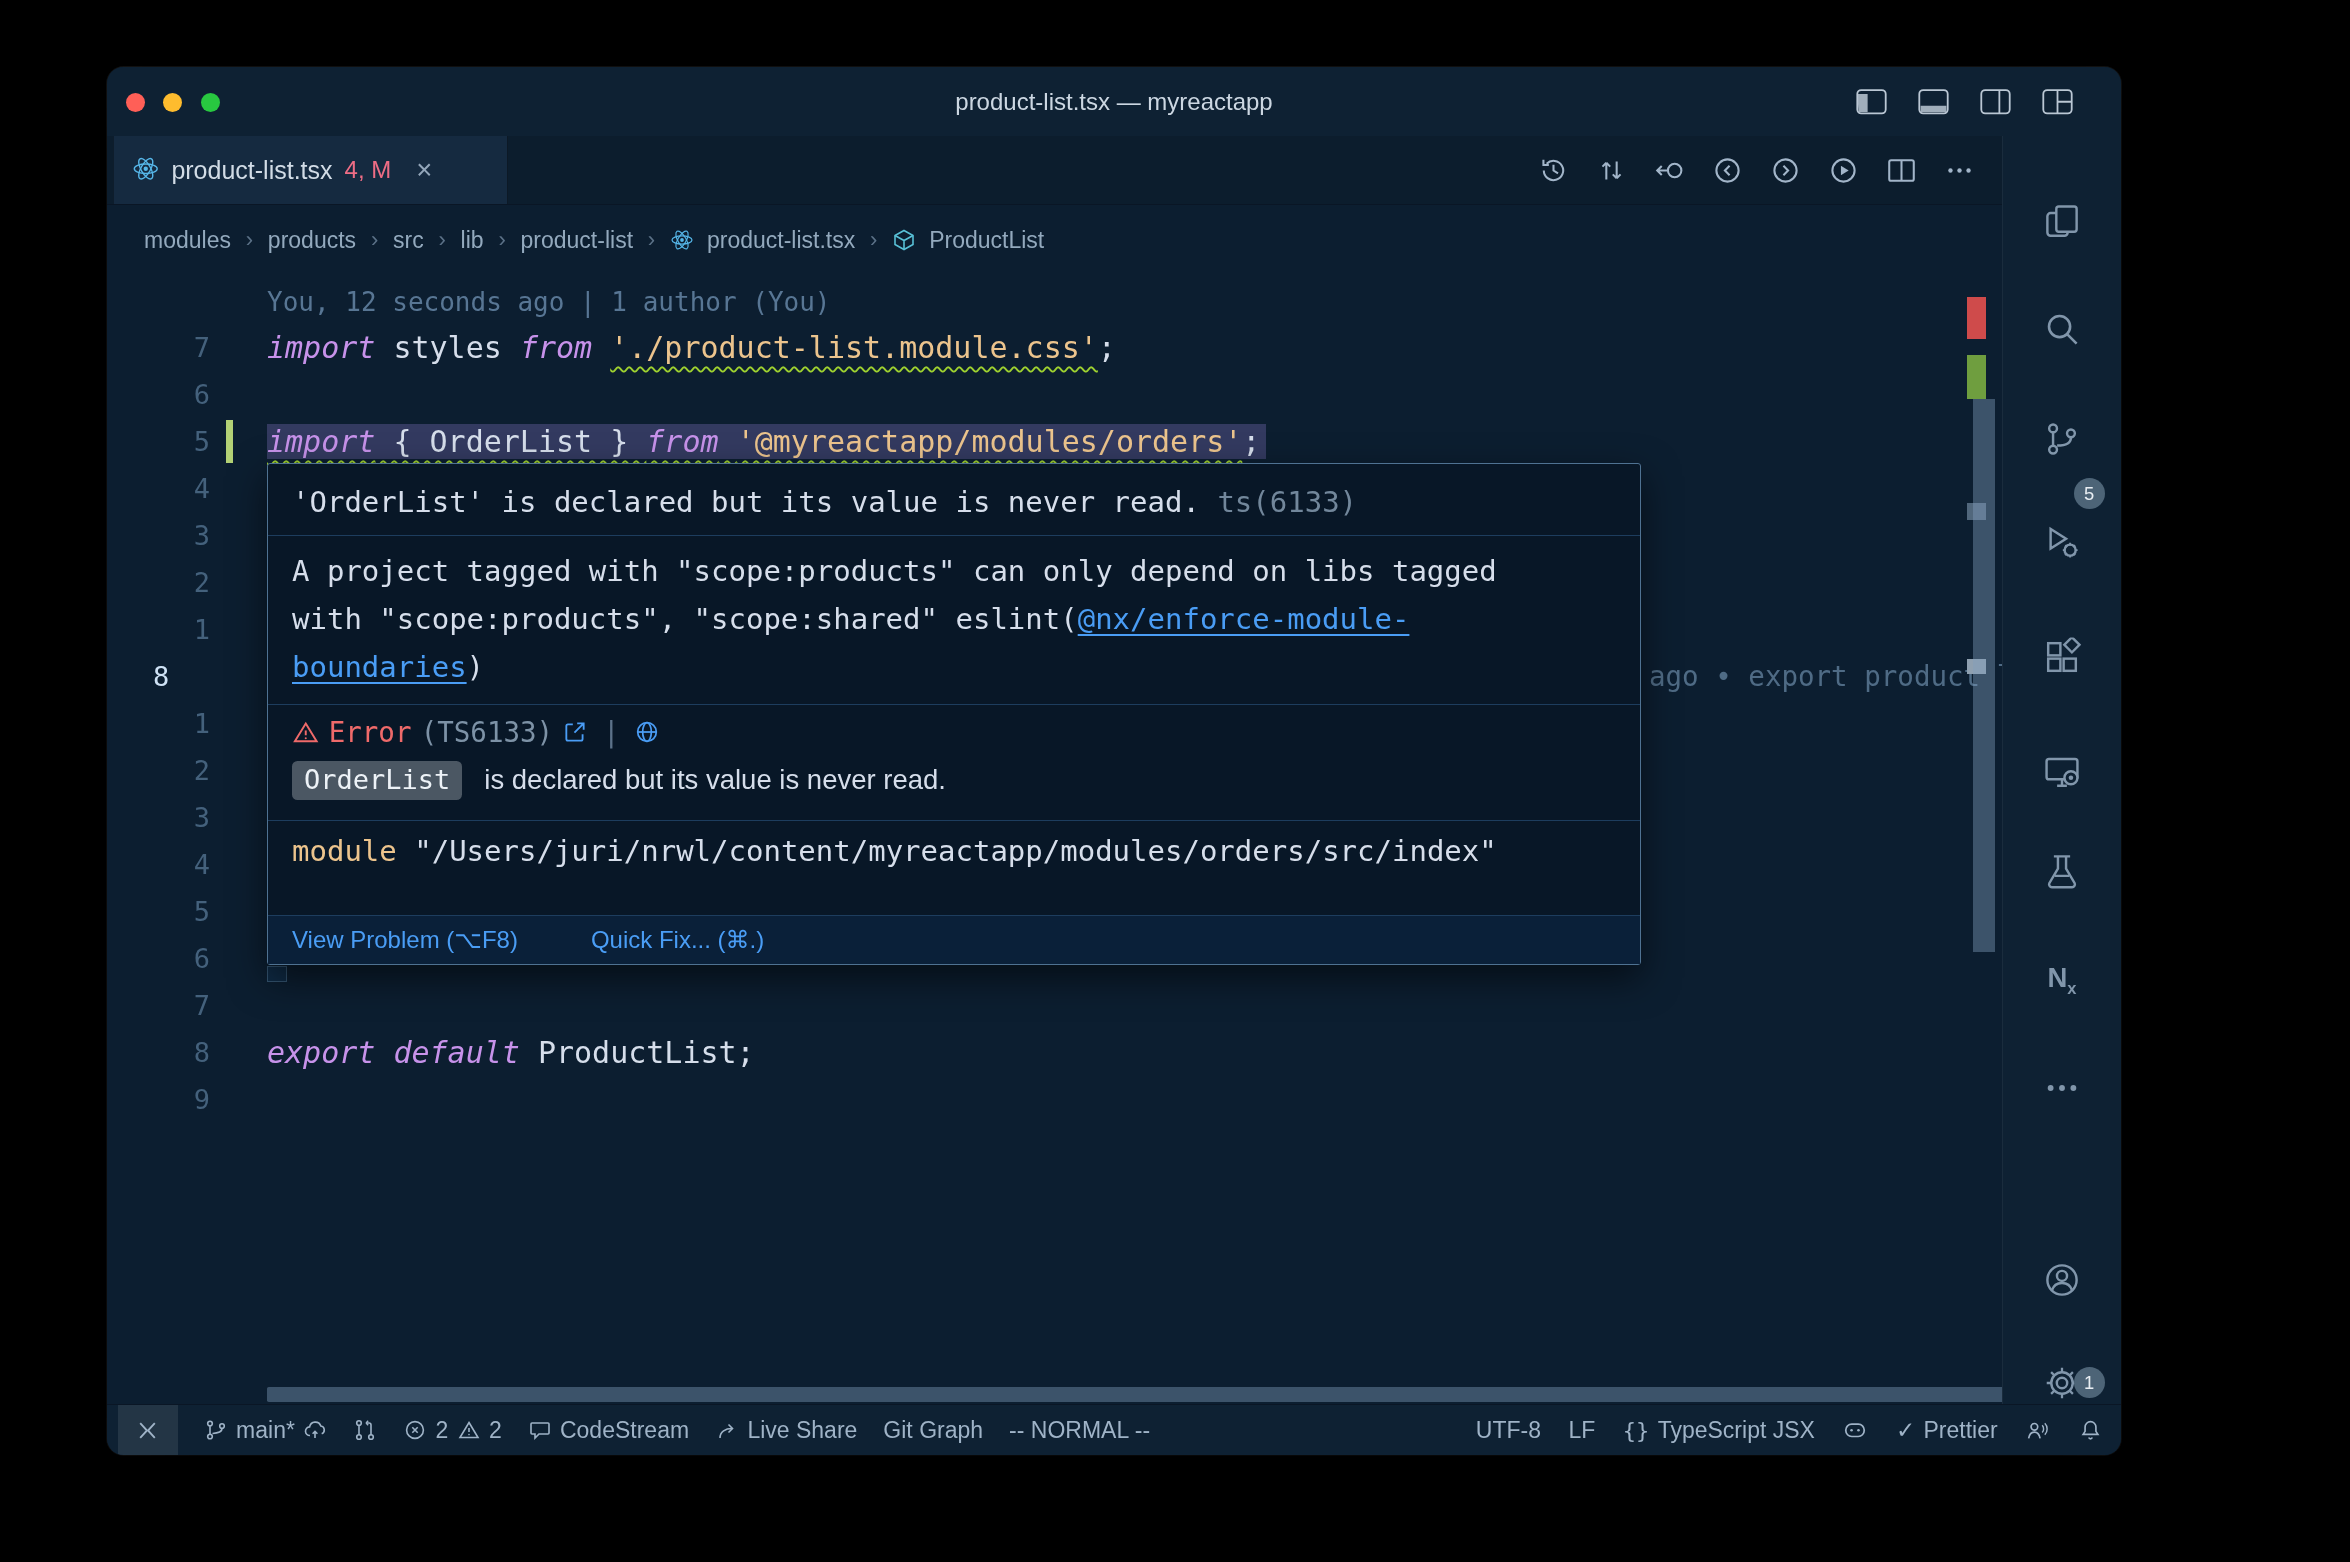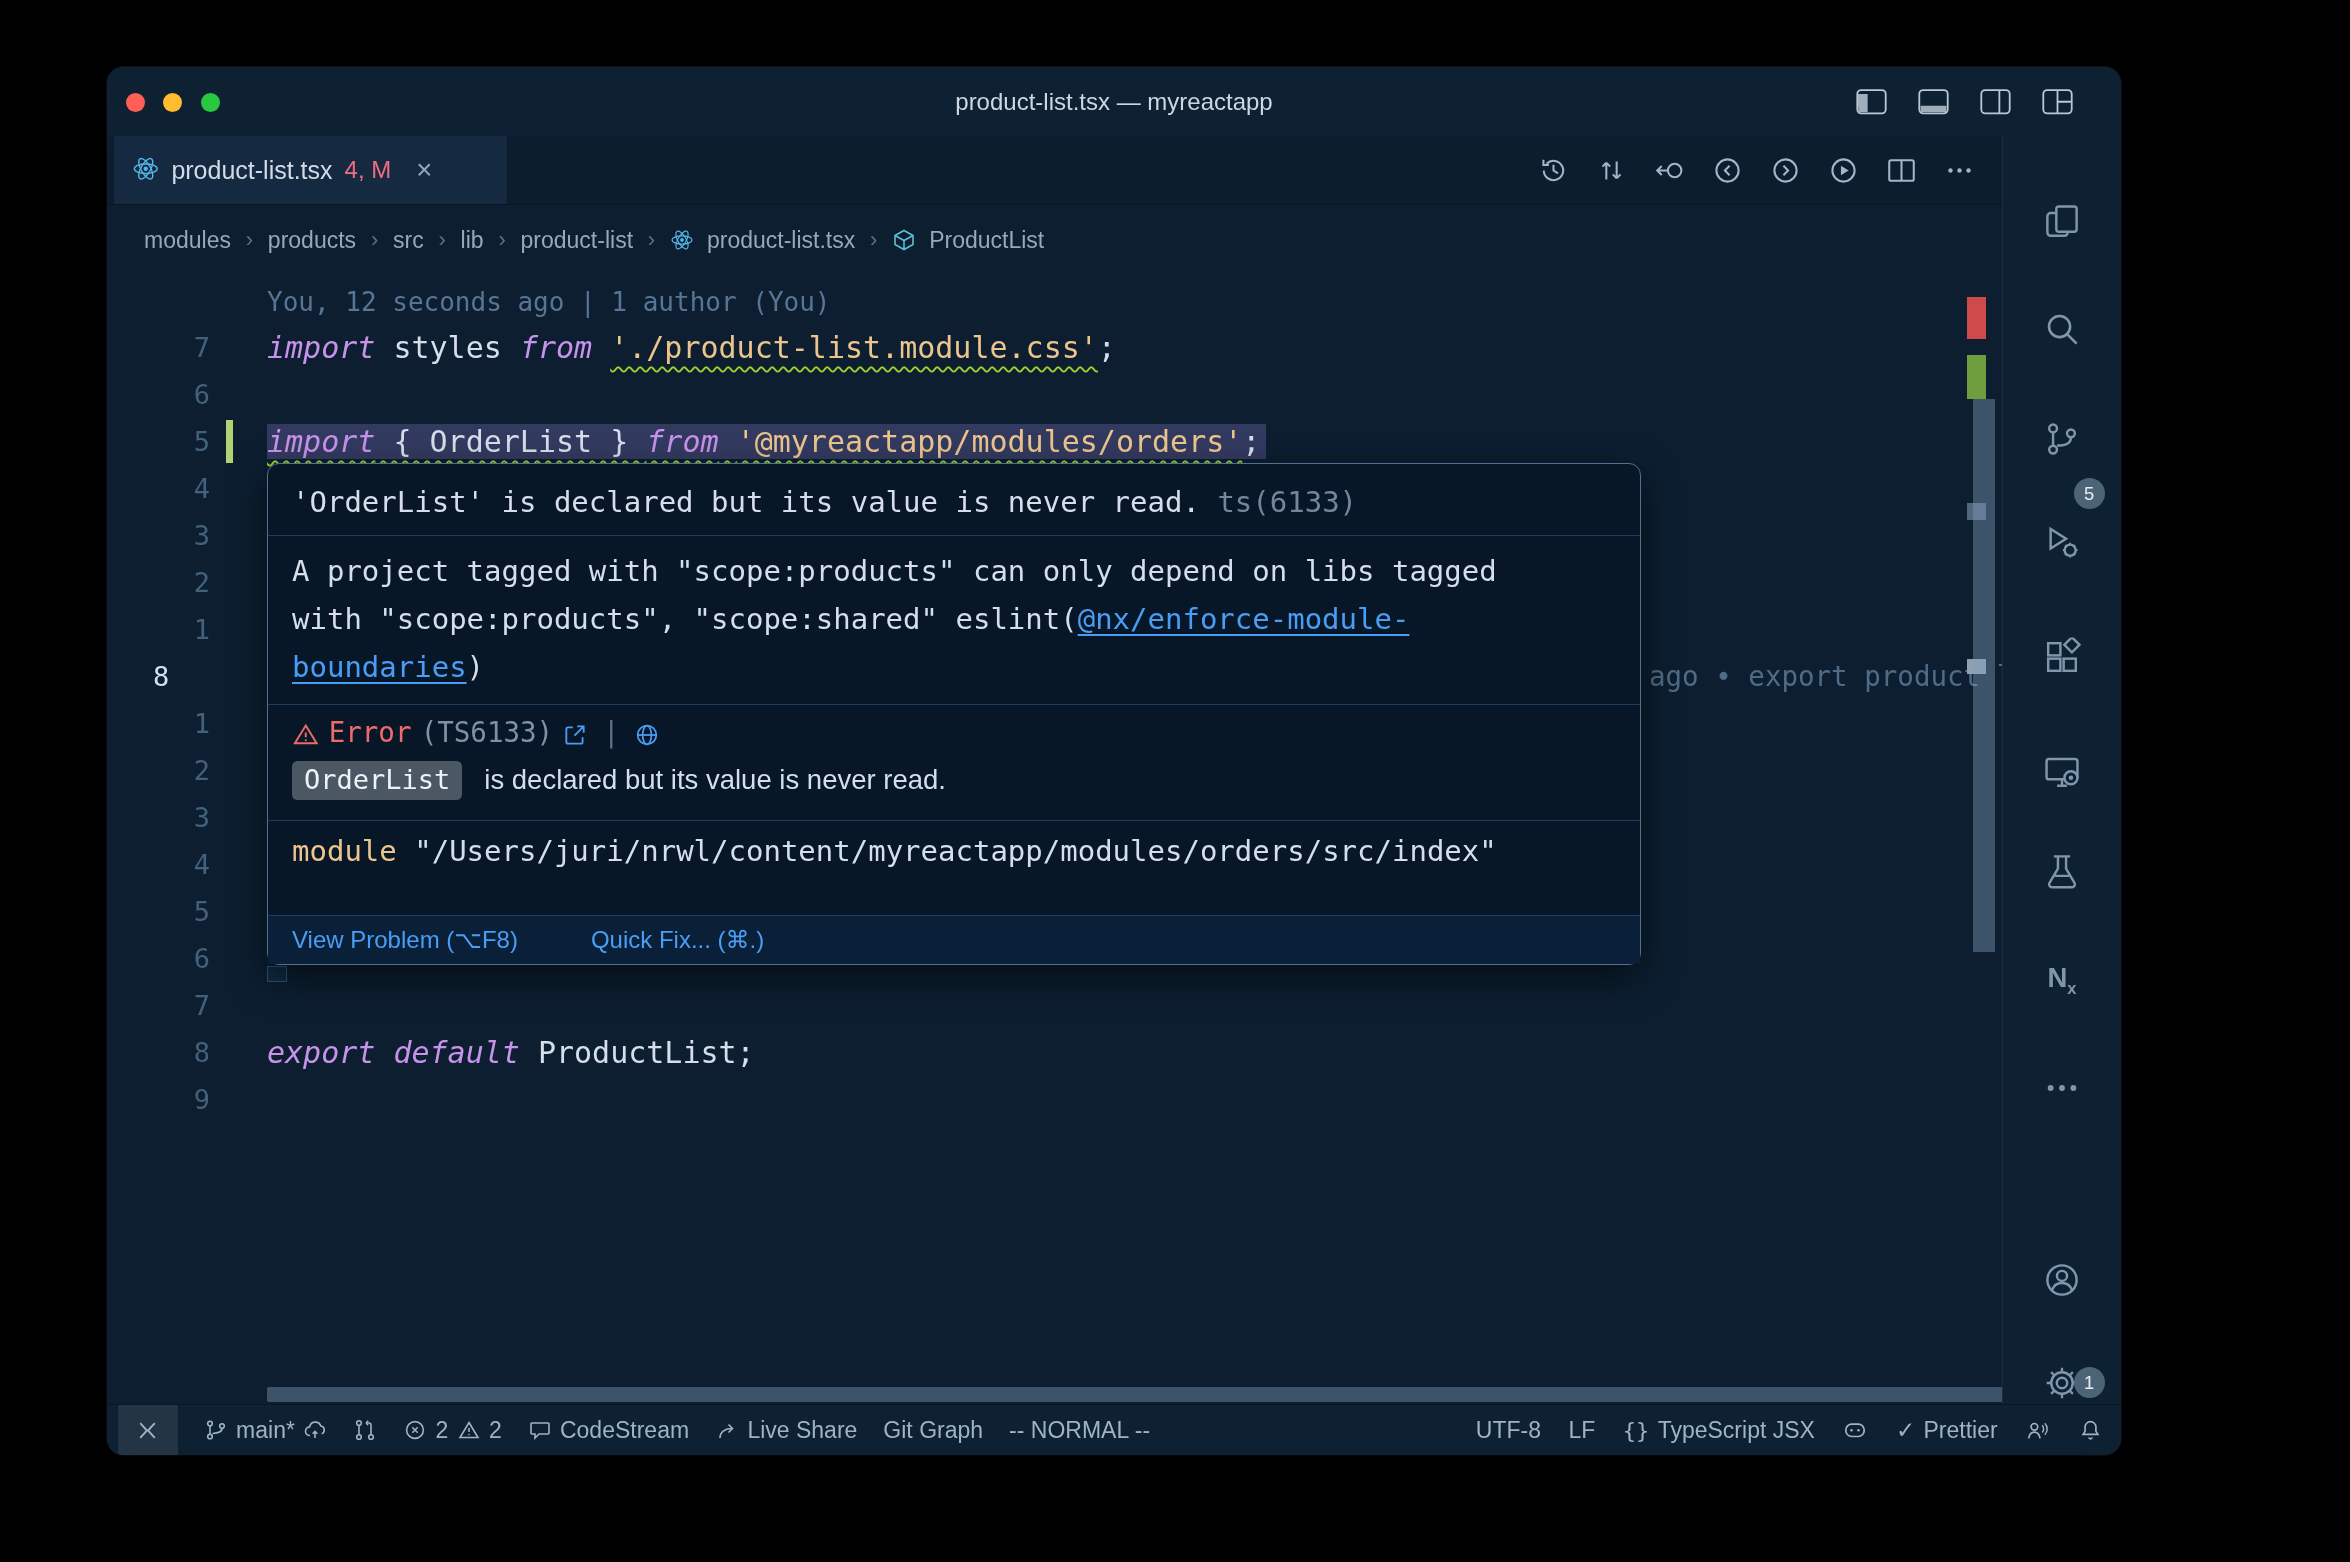--- a/index.html
+++ b/index.html
@@ -61,29 +61,29 @@
   .ruler-mark { position:absolute; right:16.5px; width:18.4px; z-index:2; }
   .m-red   { top:22px;  height:42px; background:#cf4b4b; }
   .m-green { top:80px;  height:44px; background:#6f9e3f; }
   .m-gray1 { top:228px; height:16.5px; background:#51677c; }
   .m-gray2 { top:384px; height:14.7px; background:#8fa0b0; }
   .vscroll { position:absolute; right:7.3px; top:124px; width:22px; height:553px; background:rgba(128,158,188,.42); z-index:3; }
   .hscroll { position:absolute; left:160px; top:1112px; width:1795px; height:14.7px; background:rgba(128,158,188,.42); border-radius:1.8px; }
 
   
   .hover { position:absolute; left:160px; top:188px; width:1374px; height:502px; z-index:5;
-    background:#081727; border:0.9px solid #4f7292; border-radius:12px;
+    background:#081727; border:0.9px solid #4f7292; border-radius:3px;
     box-shadow:0 13px 37px rgba(0,0,0,.55); display:flex; flex-direction:column;
     font-size:29px; color:#d6deeb; }
   .hv-s1 { padding:18.4px 24px 13px; line-height:40px; }
   .hv-code { color:#72879b; }
   .hv-sep { border-top:0.9px solid #1d3d5e; }
   .hv-s2 { padding:11px 24px 13px; line-height:48px; }
   .hv-link { color:#4a9df5; text-decoration:underline; text-underline-offset:4.6px; cursor:pointer; }
-  .hv-s3 { padding:11px 24px 7.3px; display:flex; align-items:flex-end; gap:9.2px; font-size:27.5px; }
+  .hv-s3 { padding:11px 24px 7.3px; display:flex; align-items:center; gap:9.2px; font-size:27.5px; }
   .hv-err { color:#ef6a6a; }
   .hv-errcode { color:#7d92a6; }
   .hv-pipe { color:#5c7289; padding:0 5.5px; }
   .hv-s3 svg { display:block; }
   .hv-s4 { padding:5.5px 24px 20px; font-family:"Liberation Sans",sans-serif; font-size:27.5px; color:#d6deeb; display:flex; align-items:center; }
   .chip { font-family:"DejaVu Sans Mono",monospace; font-size:27px; background:#4b5763; color:#edf2f7;
           padding:2.8px 12px 4.6px; border-radius:5.5px; margin-right:22px; }
   .hv-s5 { padding:13.8px 24px; }
   .hv-kw { color:#ecc48d; }
   .hv-footer { margin-top:auto; border-top:0.9px solid #1d3d5e; background:#0a2039; height:49px;

